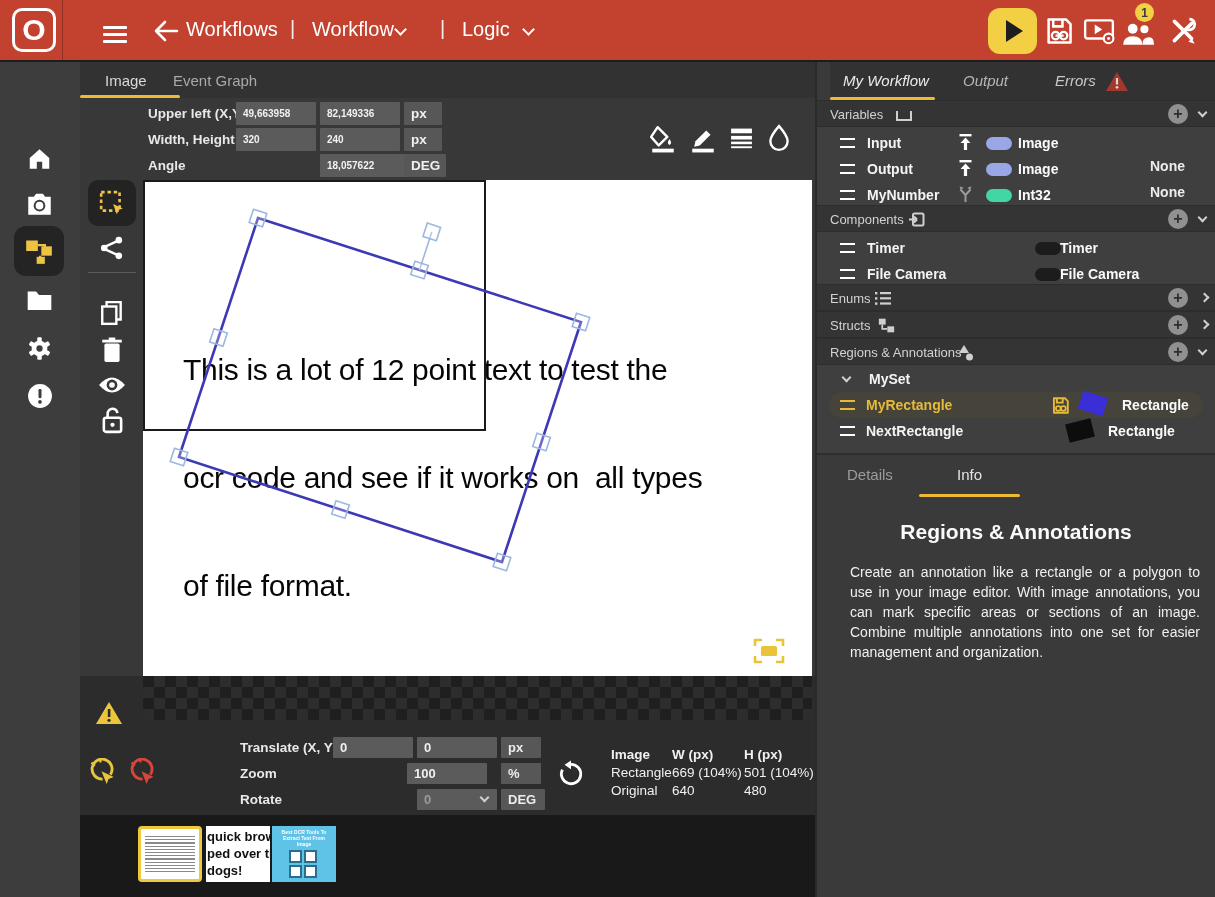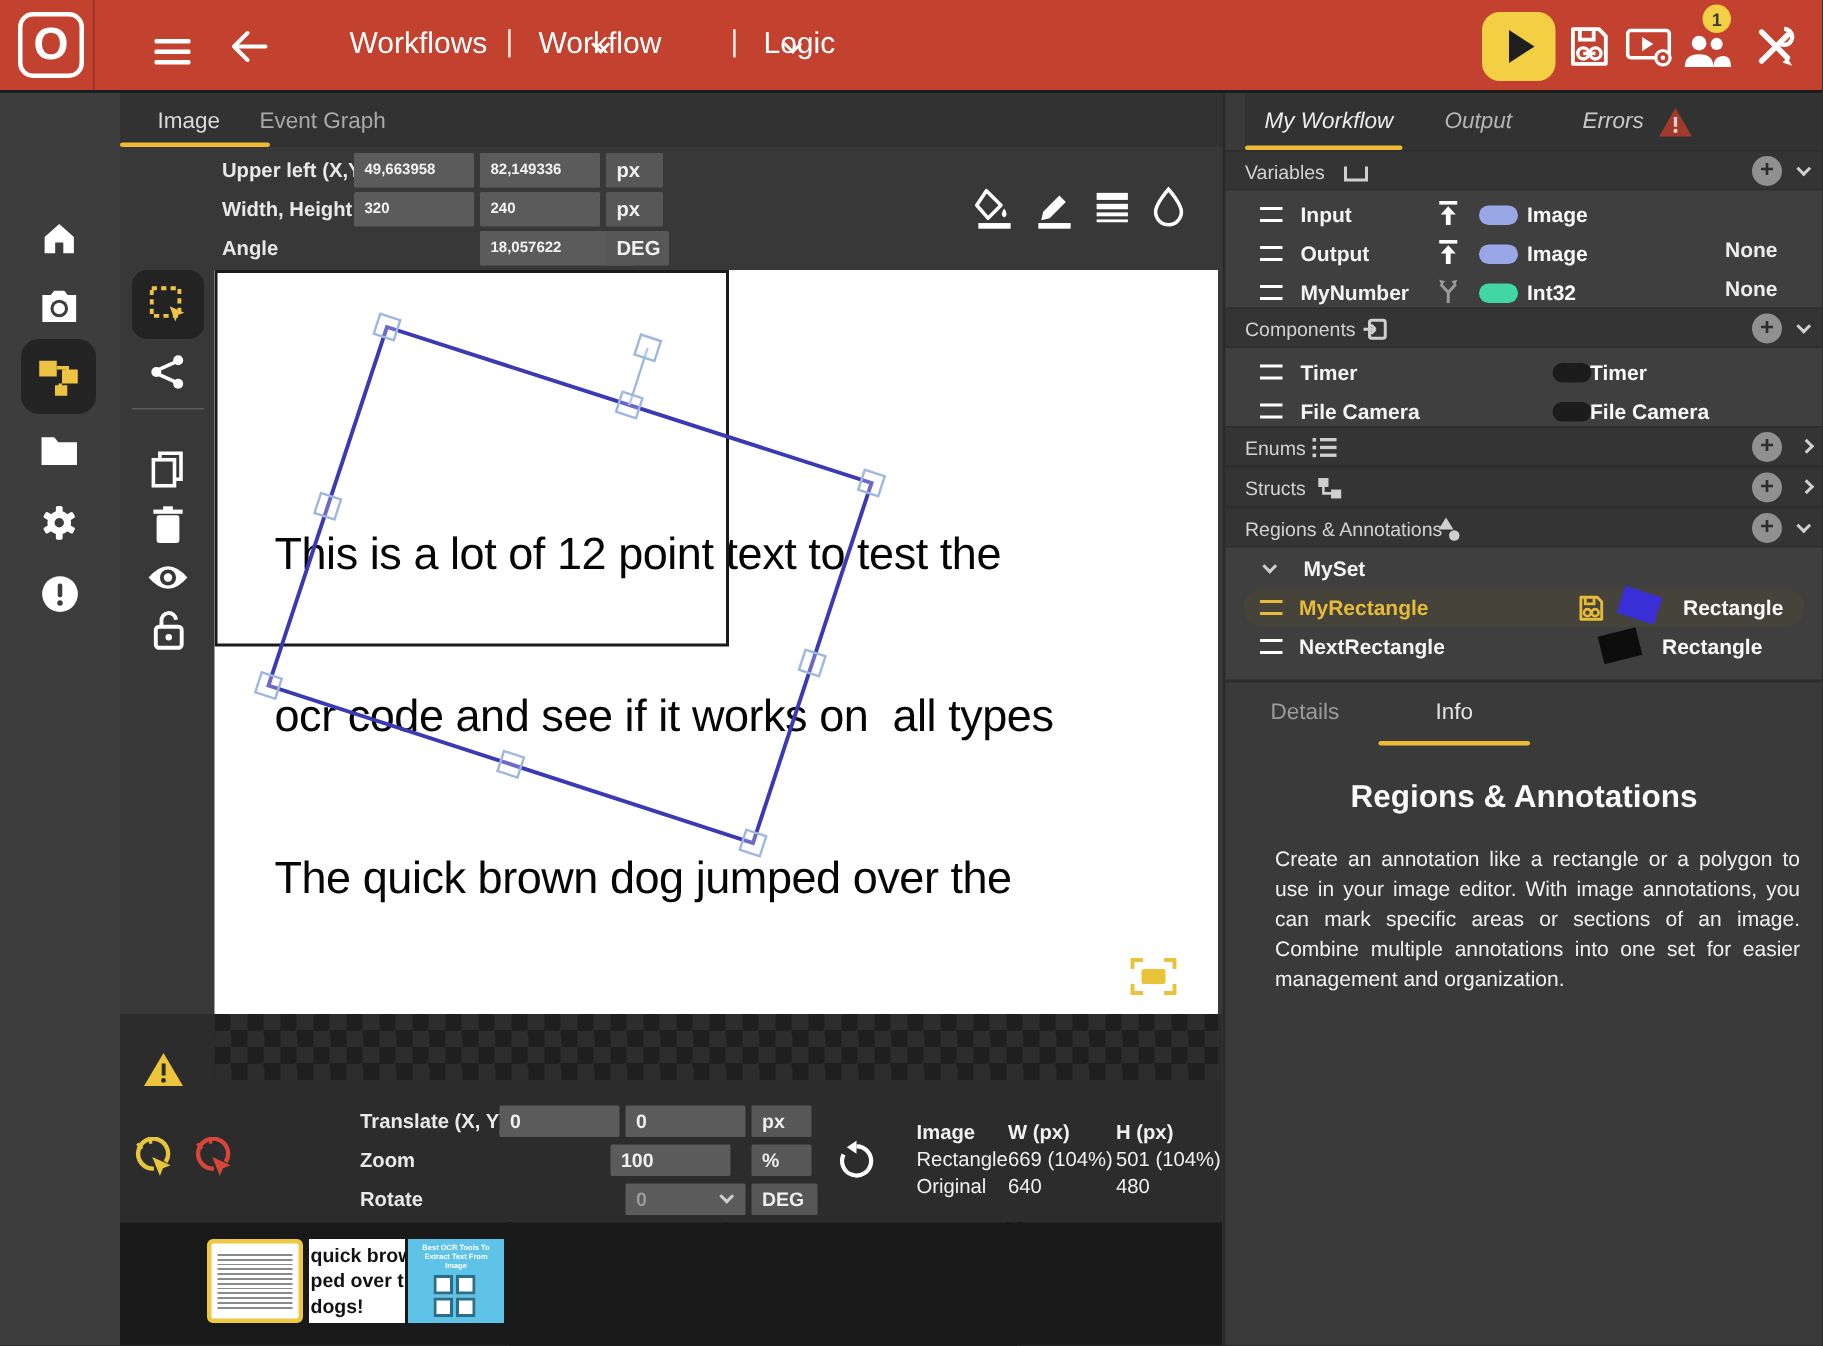--- a/index.html
+++ b/index.html
@@ -4,21 +4,21 @@
 <style>
   html,body{margin:0;padding:0;background:#222;}
   *{box-sizing:border-box;font-family:"Liberation Sans",sans-serif;}
   #app{position:relative;width:1215px;height:897px;background:#383838;overflow:hidden;}
   .abs{position:absolute;}
   
   .header{left:0;top:0;width:1215px;height:62px;background:#c2412f;border-bottom:2px solid #1d1d1d;}
   .logo-box{left:12px;top:8px;width:44px;height:44px;border:3px solid #fff;border-radius:10px;
     color:#fff;font-size:30px;font-weight:bold;display:flex;align-items:center;justify-content:center;}
   .logo-divider{left:62px;top:0;width:1px;height:60px;background:rgba(0,0,0,0.25);}
-  .hd-txt{color:#fff;font-size:20px;font-weight:500;margin-left:47px;}
+  .hd-txt{color:#fff;font-size:20px;font-weight:500;}
   .hamburger span{display:block;width:24px;height:3px;background:#fff;margin:4px 0;border-radius:1px;}
   .chev{display:inline-block;width:9px;height:9px;border-right:2.5px solid #fff;border-bottom:2.5px solid #fff;transform:rotate(45deg);}
   .chev.sm{width:7px;height:7px;border-width:2px;}
   .chev.gray{border-color:#cfcfcf;}
   .chev.right{transform:rotate(-45deg);}
   .play-btn{left:988px;top:8px;width:49px;height:46px;background:#f2cf43;border-radius:12px;
     display:flex;align-items:center;justify-content:center;}
   .play-tri{width:0;height:0;border-left:17px solid #1e1e1e;border-top:11px solid transparent;border-bottom:11px solid transparent;margin-left:4px;}
   .badge{left:1135px;top:3px;width:19px;height:19px;border-radius:50%;background:#f2cf43;color:#3a3a3a;
     font-size:12px;font-weight:bold;display:flex;align-items:center;justify-content:center;}
@@ -234,20 +234,21 @@
   <svg class="abs" style="left:101px;top:407px;" width="23" height="27" viewBox="0 0 21 25">
     <rect x="2.5" y="10" width="16" height="13" rx="2" fill="none" stroke="#fff" stroke-width="2.4"></rect>
     <path d="M6 10 V6.5 a4.5 4.5 0 0 1 9 -0.8" fill="none" stroke="#fff" stroke-width="2.4"></path>
     <circle cx="10.5" cy="16.5" r="2" fill="#fff"></circle>
   </svg>
 
   <div class="abs canvas">
     <div class="abs canvas-text">
       <div>This is a lot of 12 point text to test the</div>
       <div>ocr code and see if it works on  all types</div>
+      <div>of file format.</div>
       <div>The quick brown dog jumped over the</div>
       <div>lazy fox. The quick brown dog jumped</div>
       <div>over the lazy fox. The quick brown dog</div>
       
       
     </div>
     <svg class="abs" style="left:0;top:0;" width="669" height="496" viewBox="0 0 669 496">
 
       <rect x="1" y="1" width="341" height="249" fill="none" stroke="#1a1a1a" stroke-width="2"></rect>
 

